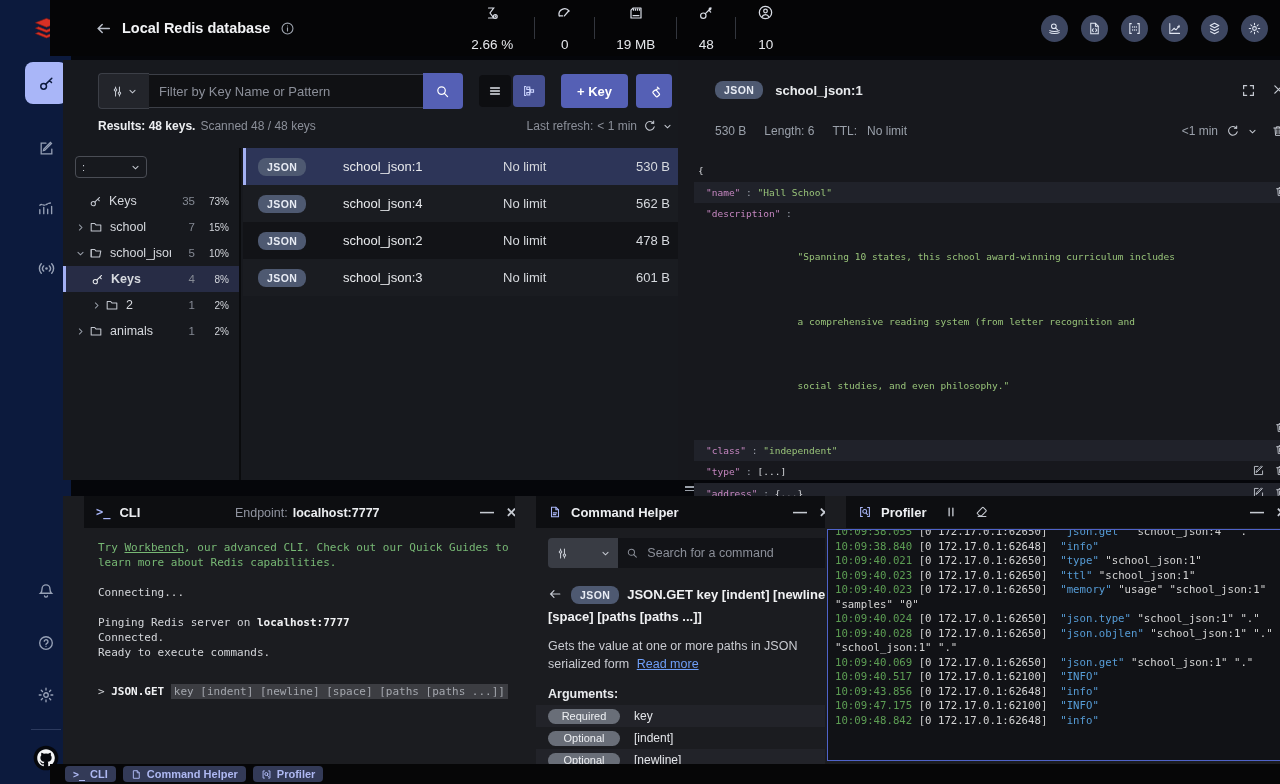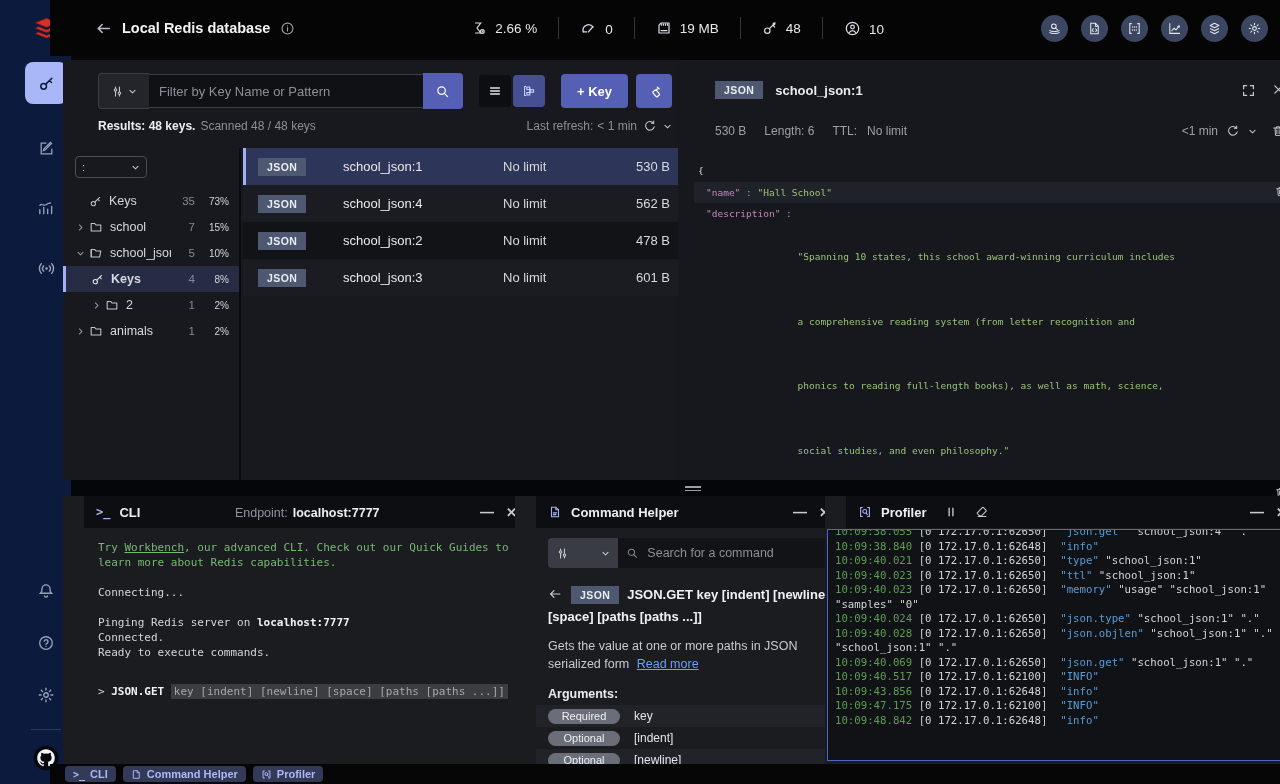--- a/index.html
+++ b/index.html
@@ -14,21 +14,21 @@
   .logo-box{width:50px;height:56px;display:flex;align-items:center;justify-content:center;}
   .nav-item{width:50px;height:52px;display:flex;align-items:center;justify-content:center;color:#97a1b6;cursor:pointer;}
   .nav-active{width:42px;height:42px;margin:6px 0 4px;border-radius:8px;background:#a9b6f8;color:#0c1a3d;display:flex;align-items:center;justify-content:center;}
   .side-spacer{flex:1;}
   .side-divider{width:30px;height:1px;background:#2c3a5e;margin:8px 0;}
 
   
   .hdr{left:50px;top:0;width:1230px;height:56px;background:#050506;display:flex;align-items:center;}
   .hdr-title{font-size:14.5px;font-weight:bold;color:#f2f3f5;margin-left:10px;}
   .icon-btn{color:#b9bec8;display:flex;align-items:center;justify-content:center;cursor:pointer;}
-  .metric{display:flex;align-items:flex-end;gap:8px;padding:0 21px;font-size:13.5px;color:#e6e8ec;}
+  .metric{display:flex;align-items:center;gap:16px;padding:0 21px;font-size:13.5px;color:#e6e8ec;flex-direction:column;}
   .metric-div{width:1px;height:22px;background:#33363d;}
   .circ{width:27px;height:27px;border-radius:50%;background:#3d4660;display:flex;align-items:center;justify-content:center;color:#e2e7f2;margin-left:13px;cursor:pointer;}
   .kebab{color:#cdd2da;font-size:13px;letter-spacing:0;line-height:4px;margin:0 14px 0 16px;cursor:pointer;
          display:flex;flex-direction:column;gap:3px;}
   .kebab i{width:3px;height:3px;background:#cdd2da;display:block;}
 
   
   .browser{left:63px;top:60px;width:602px;height:420px;background:#17191e;}
   .filter-row{padding:13px 14px 0 14px;display:flex;align-items:center;}
   .ftype{width:50px;height:34px;background:#23252b;border:1px solid #3c3f47;border-right:none;border-radius:4px 0 0 4px;
@@ -62,21 +62,21 @@
   .trow.sel::before{content:"";position:absolute;left:0;top:0;bottom:0;width:3px;background:#a3b0f3;}
   .ind1{padding-left:26px;}
 
   .keylist{position:absolute;left:180px;top:88px;right:0;bottom:0;overflow:hidden;}
   .krow{height:37px;display:grid;grid-template-columns:100px 160px 1fr 78px;align-items:center;font-size:13px;cursor:pointer;position:relative;}
   .krow.odd{background:#1a1c21;}
   .krow.even{background:#121317;}
   .krow.sel{background:#2d3558;}
   .krow.sel::before{content:"";position:absolute;left:0;top:0;bottom:0;width:3px;background:#a3b0f3;}
   .kbadge{justify-self:start;margin-left:15px;background:#4e5971;color:#e8ecf4;font-size:10.5px;font-weight:bold;
-          letter-spacing:.4px;border-radius:0;padding:3px 9px;}
+          letter-spacing:.4px;border-radius:8px;padding:3px 9px;}
   .kname{color:#e8eaed;}
   .kttl{color:#d6d9de;}
   .ksize{color:#d6d9de;text-align:right;padding-right:16px;}
 
   
   .detail{left:678px;top:60px;width:602px;height:420px;background:#17181d;}
   .d-head{height:44px;display:flex;align-items:center;padding:8px 16px 0;}
   .d-name{font-weight:bold;font-size:13px;margin-left:12px;}
   .d-meta{height:30px;display:flex;align-items:center;padding:0 16px;font-size:12px;color:#9aa0aa;gap:18px;margin-top:4px;}
   .d-meta .right{margin-left:auto;display:flex;align-items:center;gap:8px;}
@@ -570,21 +570,20 @@
             </span>
           </span>
       </div>
 
       <div class="jrow">
         <span class="jk">"description"</span>
           <span class="jsep"> : </span>
         <span class="jstr" style="flex:1">
           <span style="display:block">"Spanning 10 states, this school award-winning curriculum includes</span>
           <span style="display:block">a comprehensive reading system (from letter recognition and</span>
-          <span style="display:block">phonics to reading full-length books), as well as math, science,</span>
           <span style="display:block">social studies, and even philosophy."</span>
         </span>
         <span class="jact">
             <span class="a">
               <svg width="13" height="13" viewBox="0 0 16 16" fill="none" stroke="currentColor" stroke-width="1.1" stroke-linecap="round">
                 <path d="M3.2 4.6h9.6M6.2 4.6V3.2h3.6v1.4M4.6 4.6l.6 8.4h5.6l.6-8.4M6.7 6.6v4.4M9.3 6.6v4.4"></path>
               </svg>
             </span>
           </span>
       </div>

